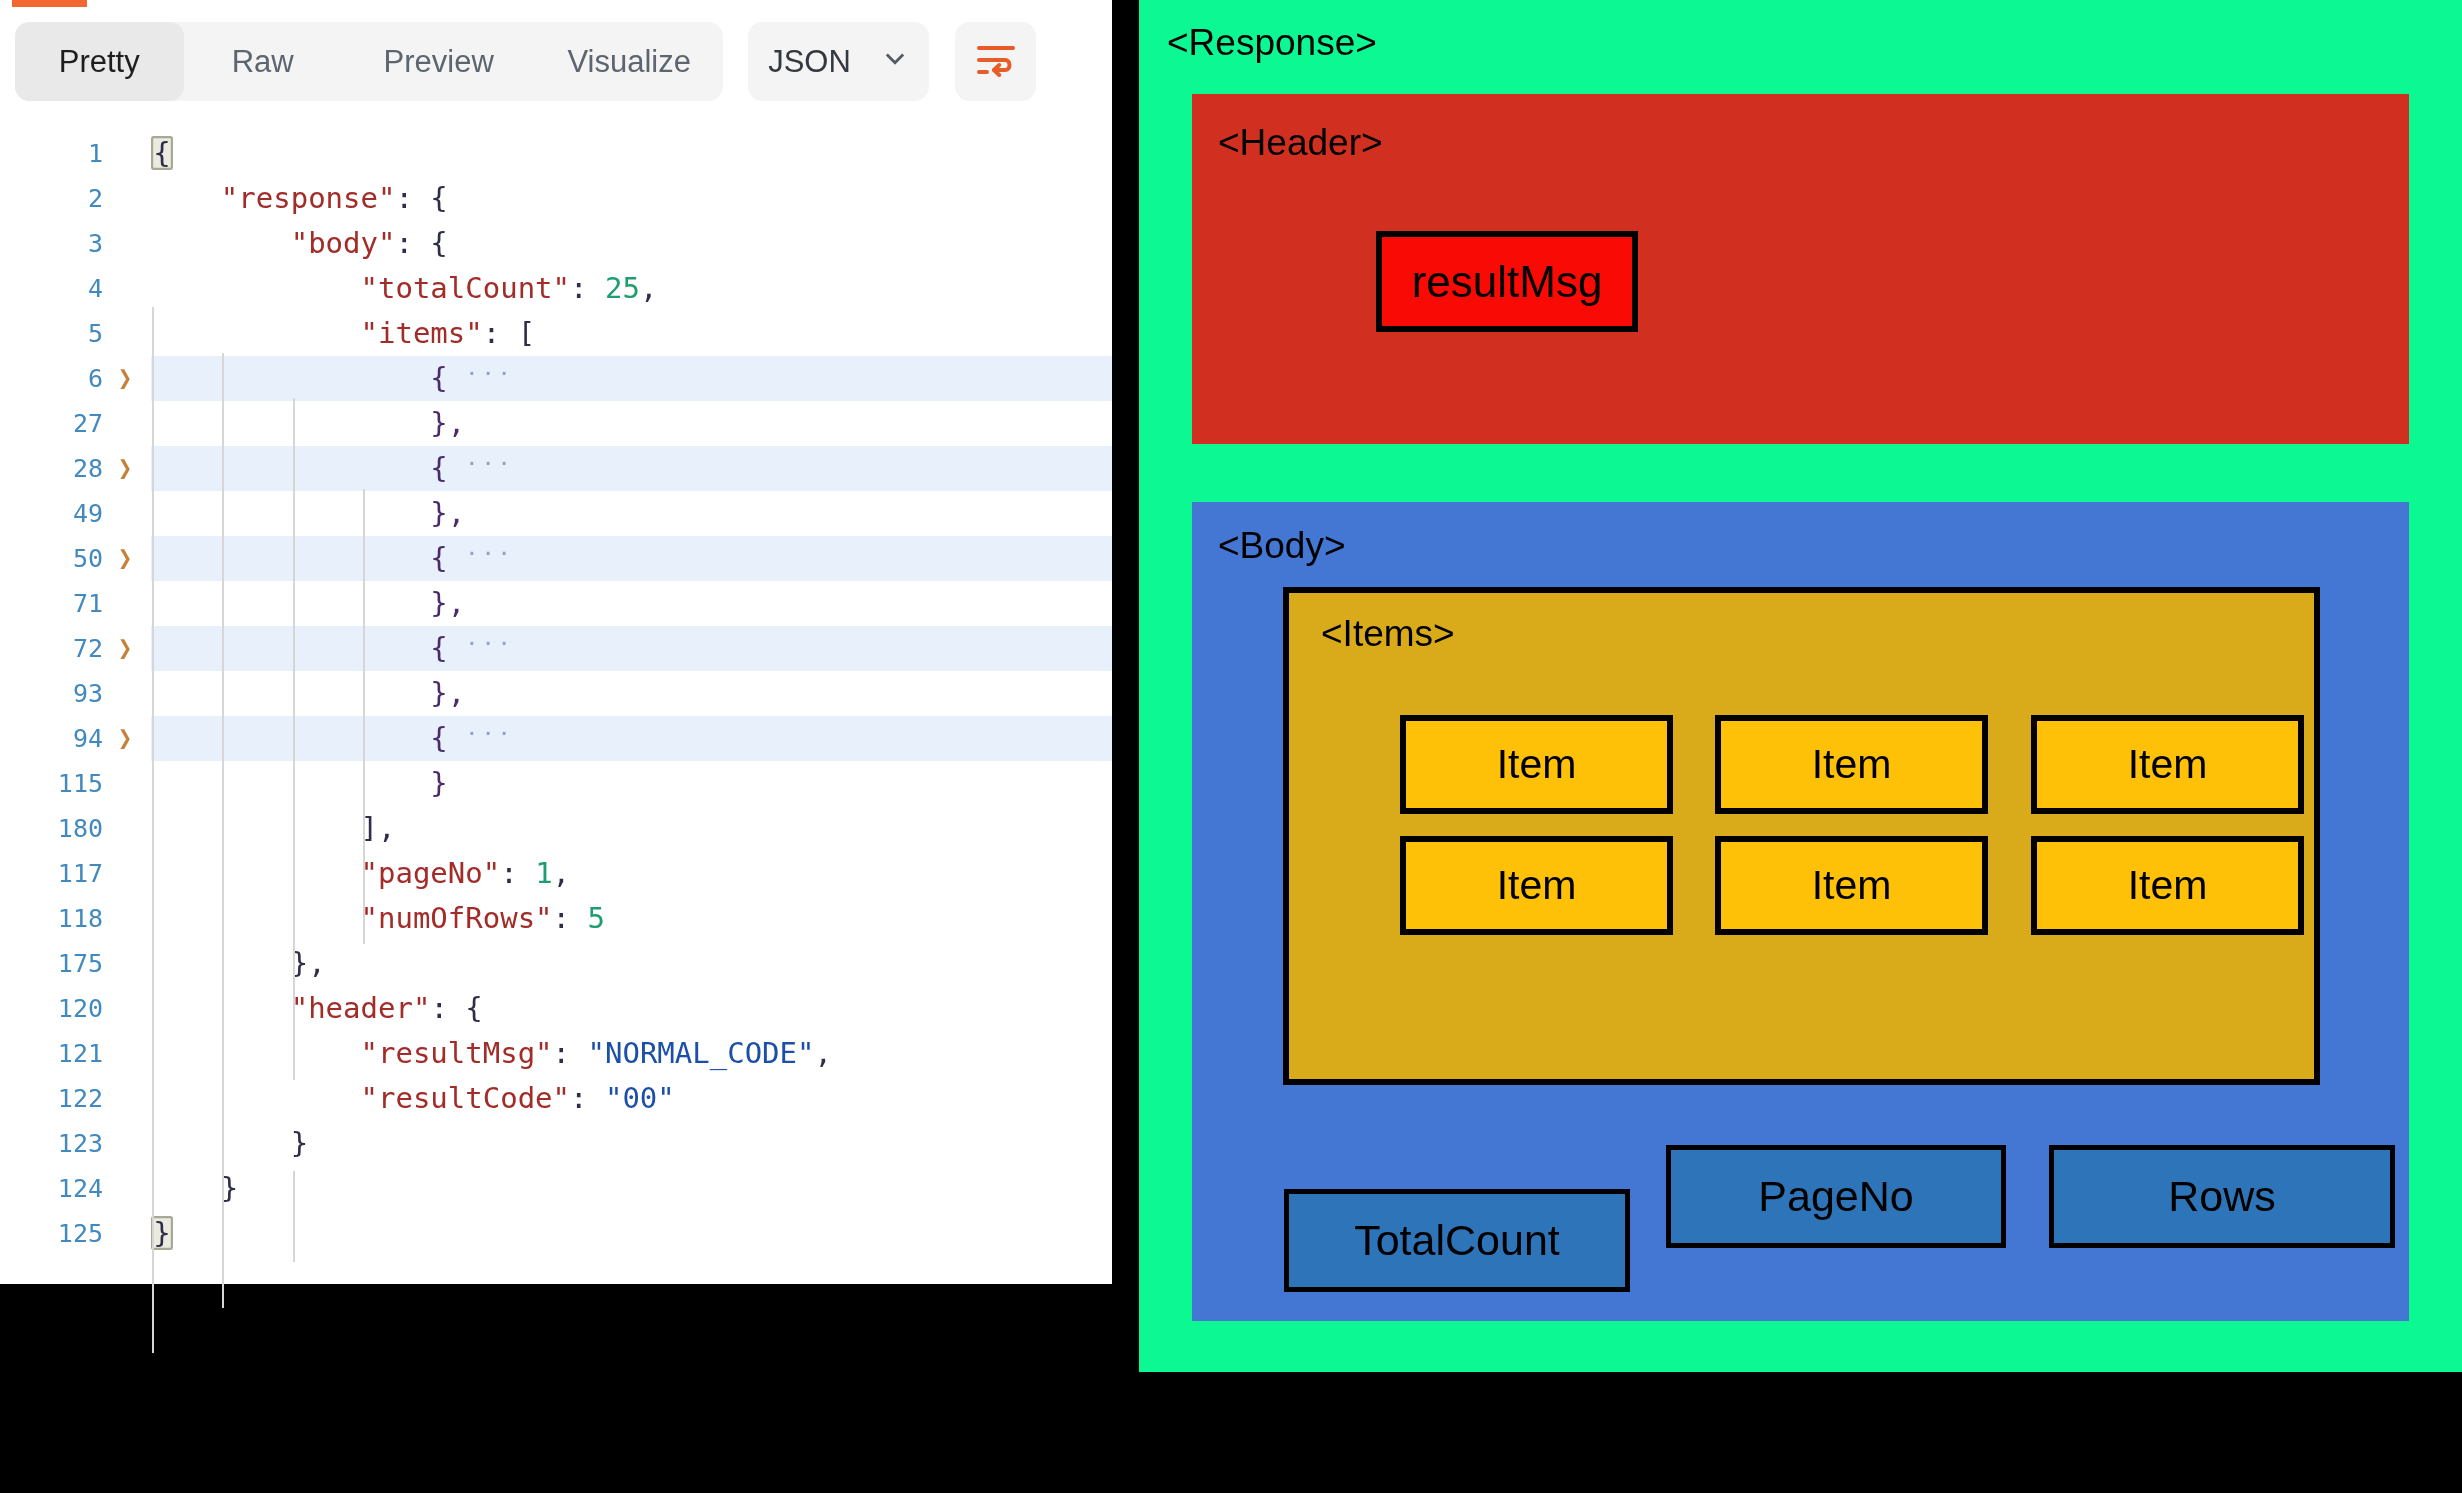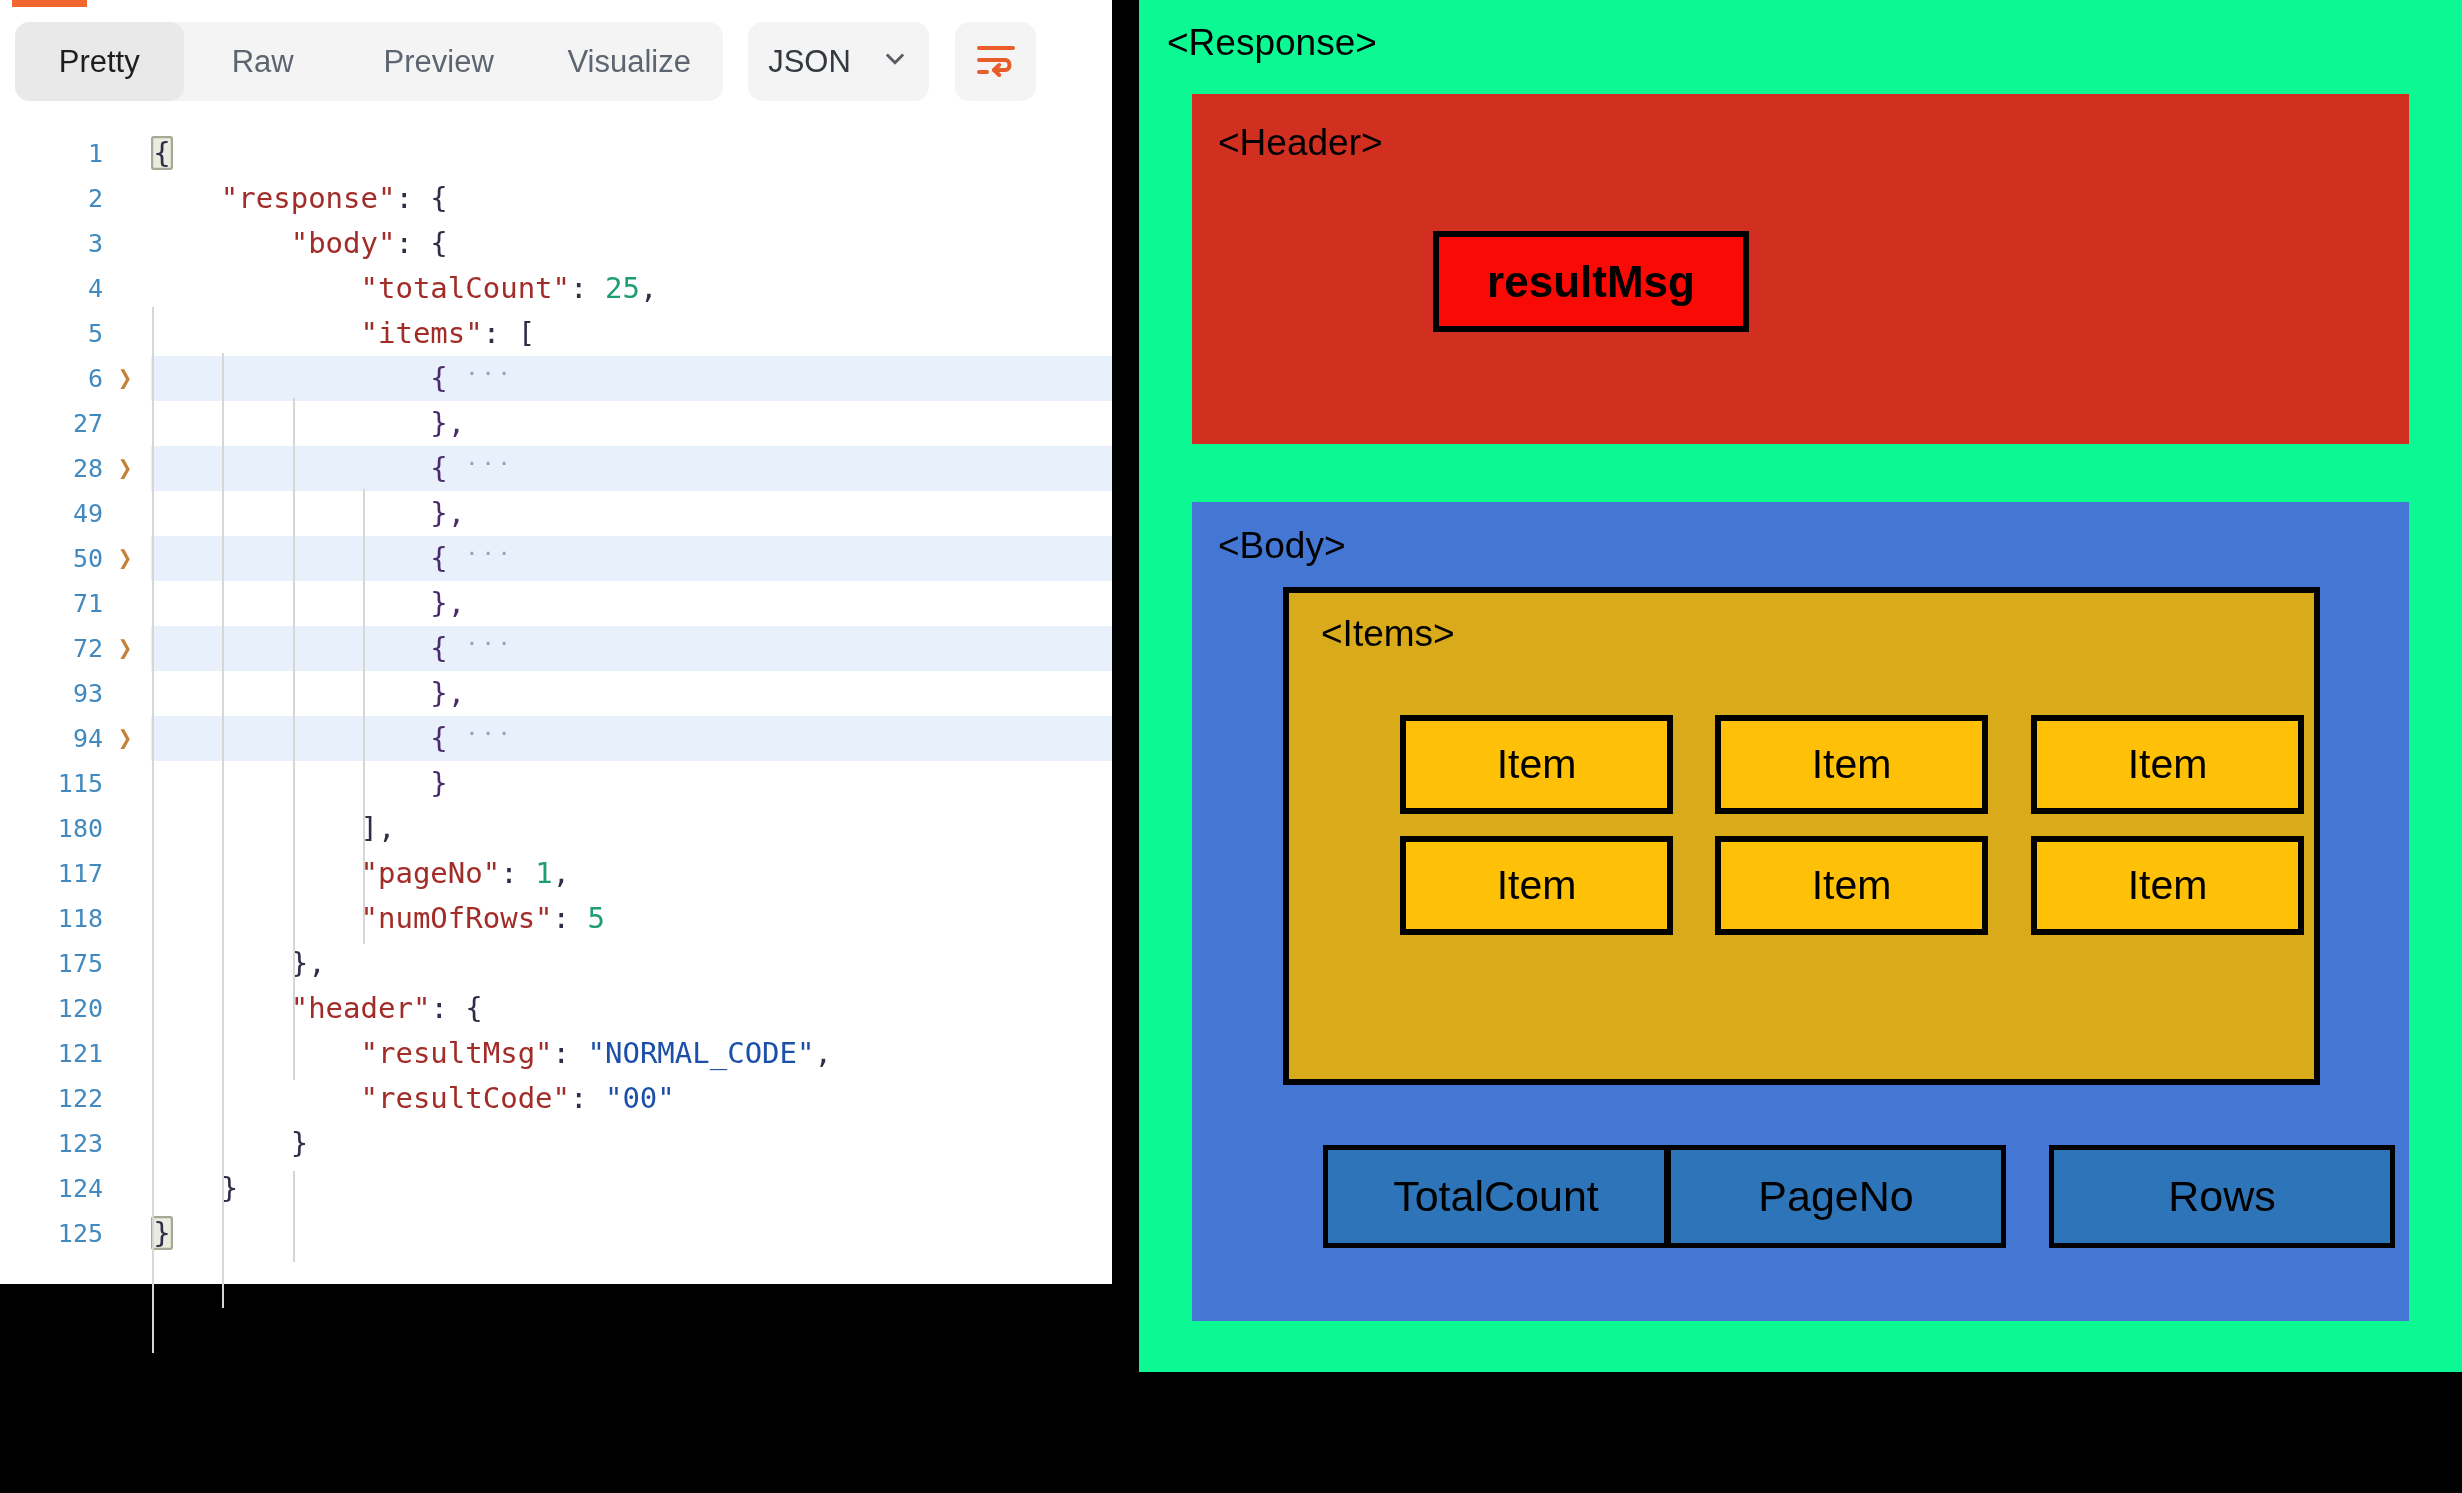--- a/index.html
+++ b/index.html
@@ -52,29 +52,29 @@
   .blue{position:absolute;left:1192px;top:502px;width:1217px;height:819px;background:#4377D3;}
   .yellow{position:absolute;left:1283px;top:587px;width:1037px;height:498px;background:#D9AB1B;
           border:6.6px solid #000;box-sizing:border-box;}
   .lbl-response{left:1167px;top:22px;font-size:37px;}
   .lbl-header{left:1218px;top:122px;font-size:37px;}
   .lbl-body{left:1218px;top:525px;font-size:37px;}
   .lbl-items{left:1321px;top:613px;font-size:37px;}
   .hdr-box{position:absolute;top:231px;height:101px;background:#FA0A04;border:6.6px solid #000;
            box-sizing:border-box;display:flex;align-items:center;justify-content:center;
            font-size:44px;color:#000;}
-  .hb-0{left:1433px;width:316px;font-weight:bold;}
+  .hb-0{left:1376px;width:262px;}
   .hb-1{left:1843px;width:321px;}
   .item-box{position:absolute;width:273px;height:99px;background:#FEC107;border:6.6px solid #000;
            box-sizing:border-box;display:flex;align-items:center;justify-content:center;
            font-size:41px;color:#000000;}
   .bot-box{position:absolute;top:1145px;height:103px;background:#2E74B8;border:5.9px solid #000;
            box-sizing:border-box;display:flex;align-items:center;justify-content:center;
            font-size:43px;color:#000;}
-  .bb-0{left:1323px;width:346px;}
+  .bb-0{left:1284px;width:346px;margin-top:44px;}
   .bb-1{left:1666px;width:340px;}
   .bb-2{left:2049px;width:346px;}
 </style>
 </head>
 <body>
 
 <div class="page">
 
   <div class="viewer">
     <div class="tab-marker"></div>

